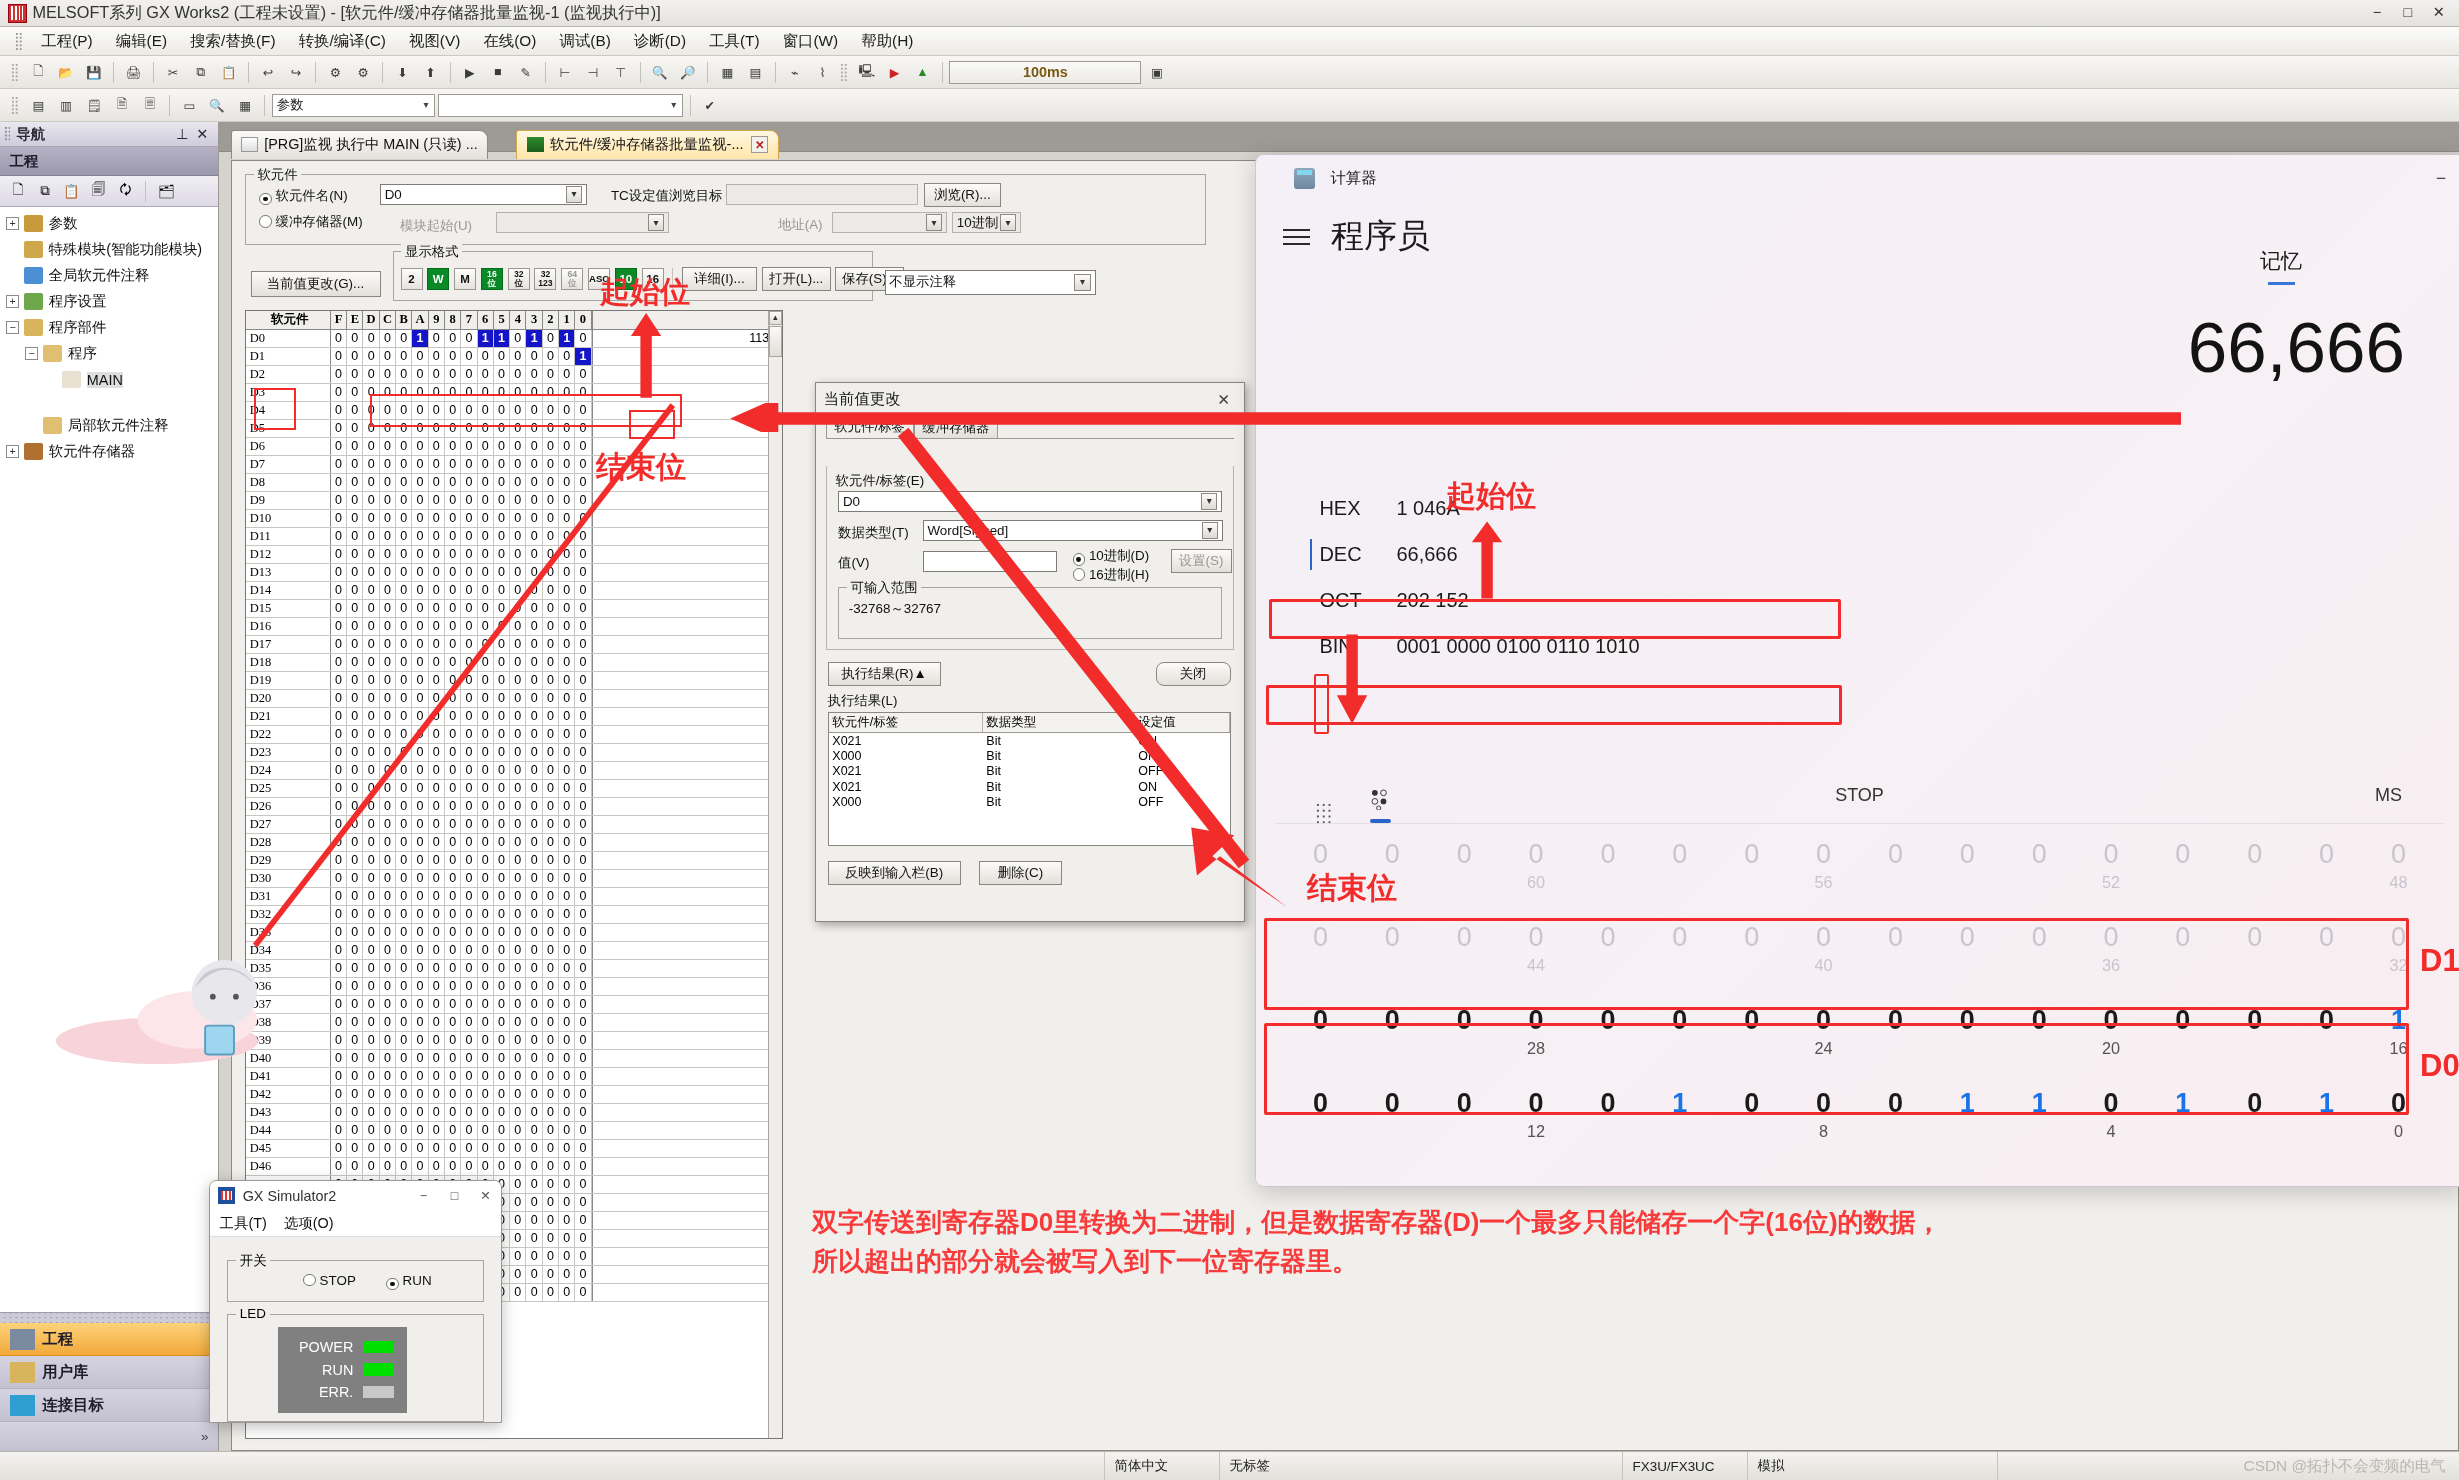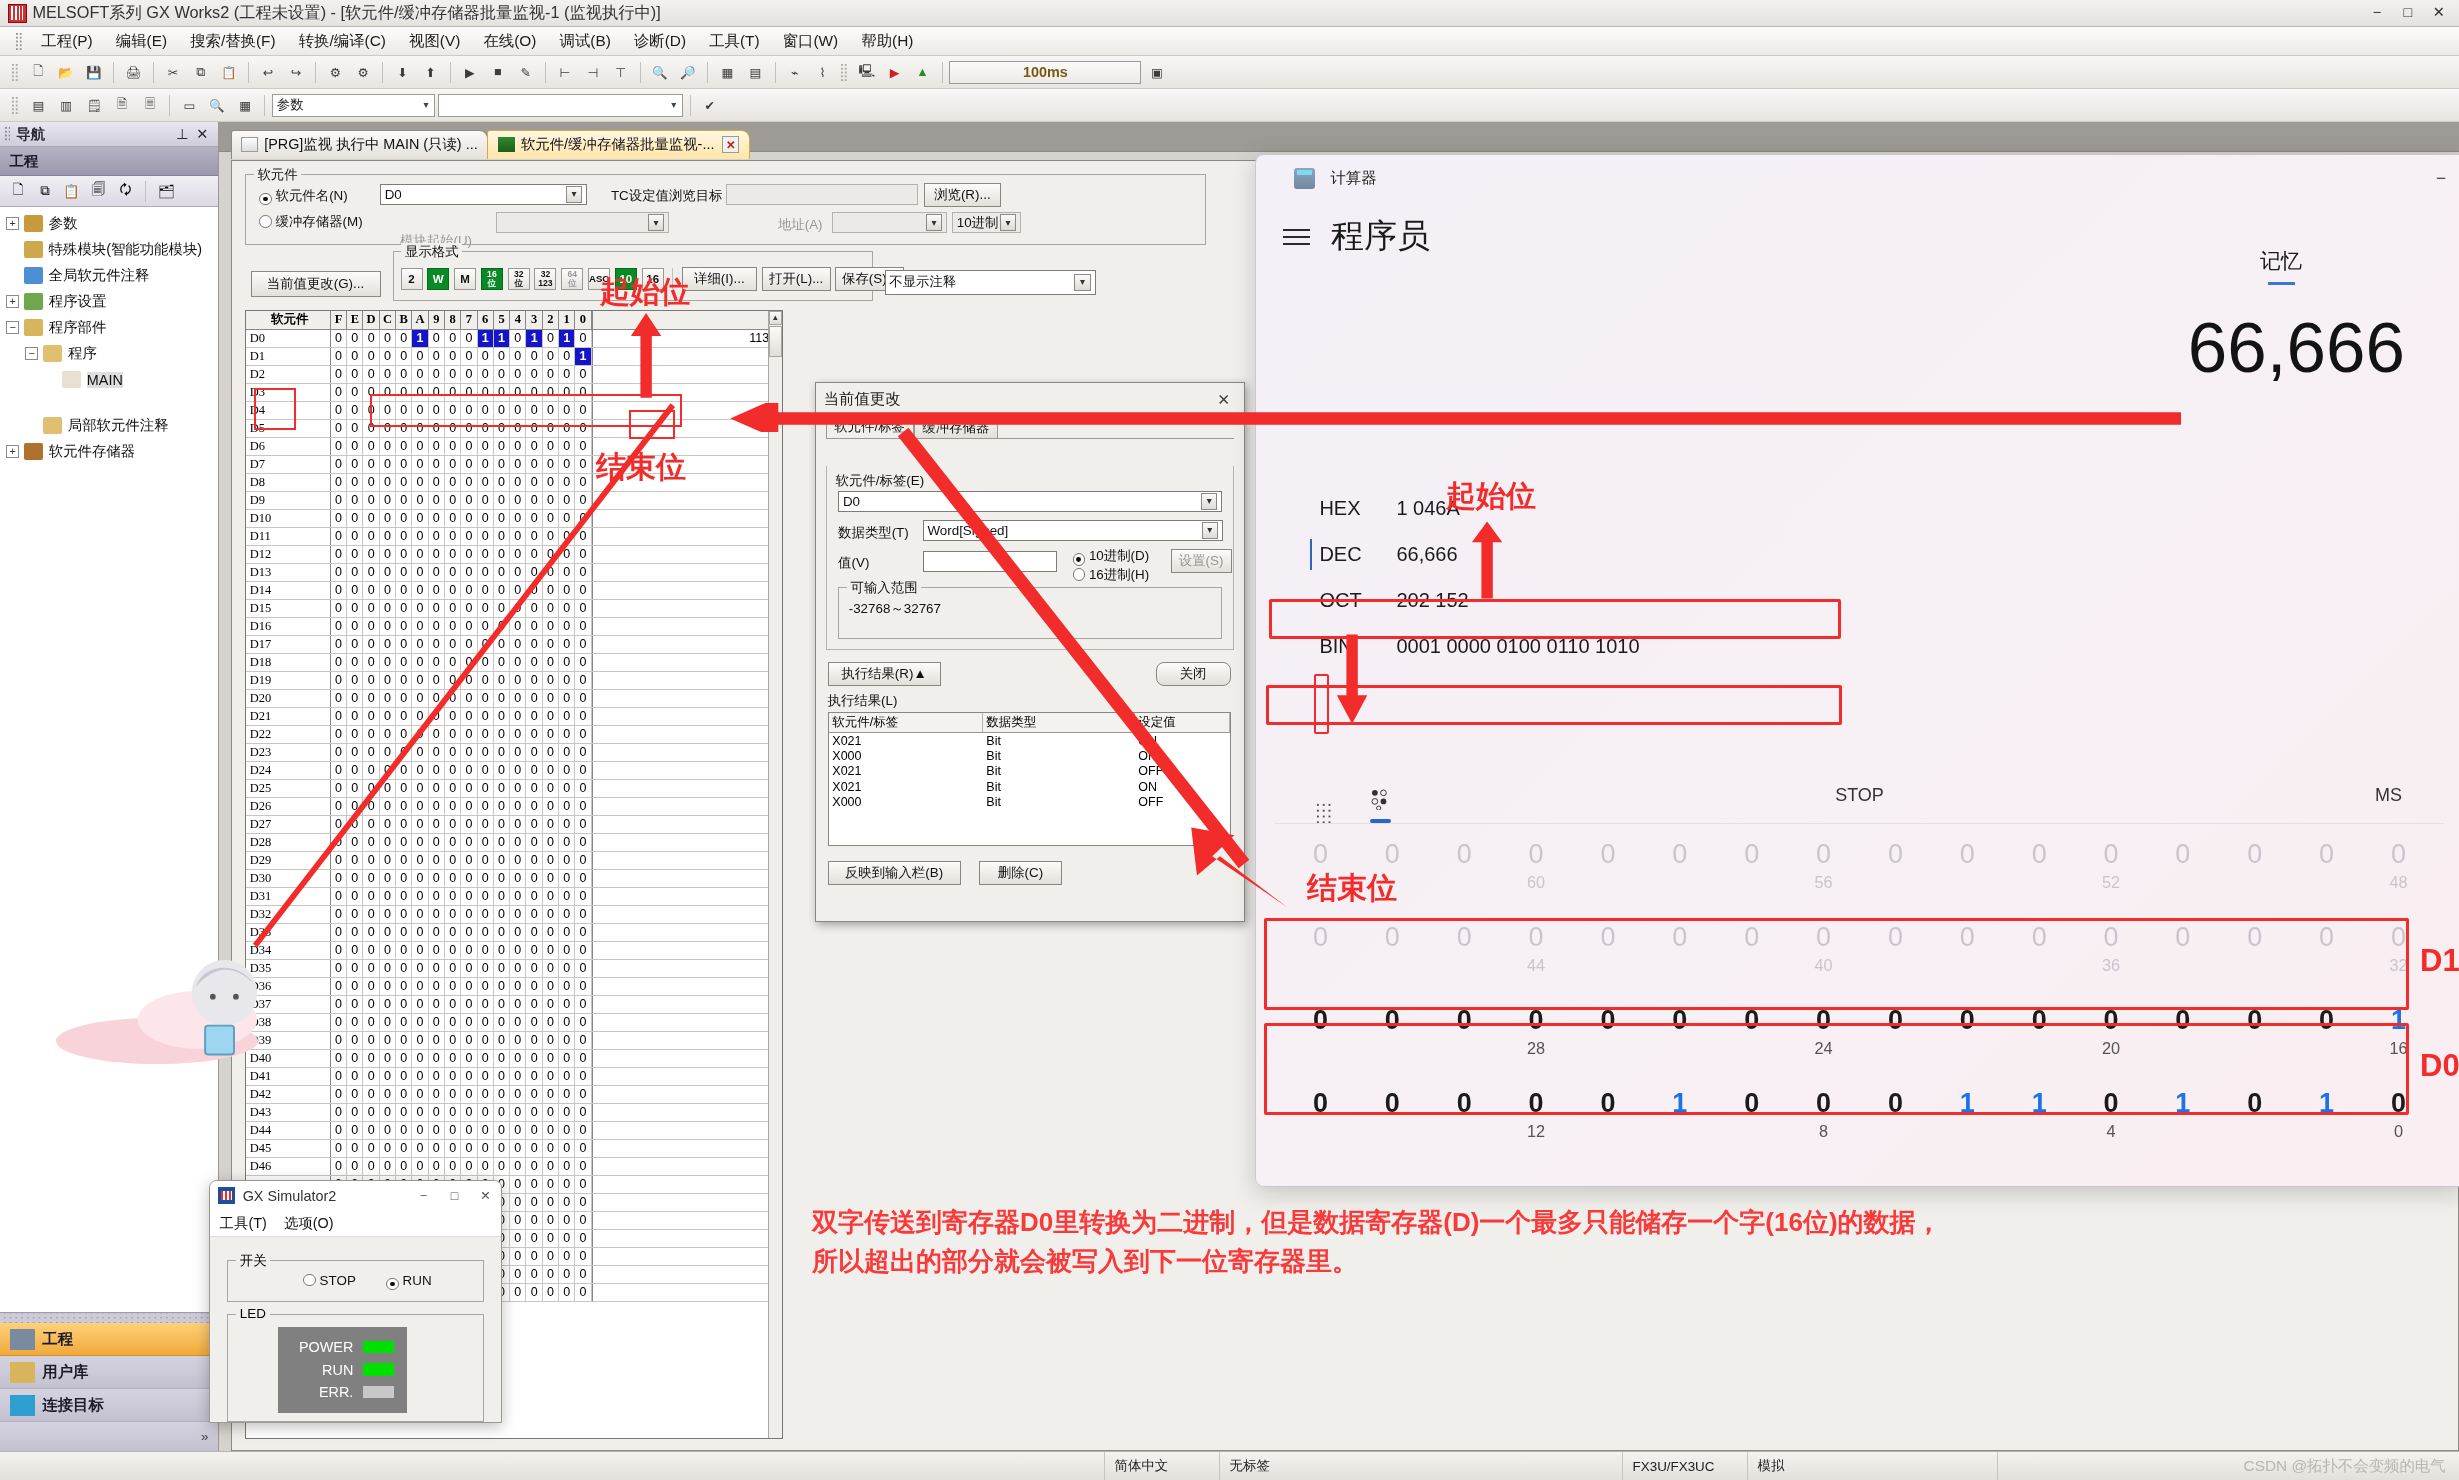--- a/index.html
+++ b/index.html
@@ -96,21 +96,21 @@
   .nav-item.active{background:linear-gradient(#fdd27a,#f2a93b);border-color:#d28f24;}
   .nav-item .ni{width:25px;height:21px;margin-right:7.7px;flex:none;}
   .nav-more{height:29px;display:flex;align-items:center;justify-content:flex-end;
     padding-right:9.6px;font-size:13.4px;color:#444;
     background:linear-gradient(#d6d3e1,#c3c0d0);}
 
   
   .work{flex:1;position:relative;background:#9e9b96;min-width:0;}
 
   
-  .tabs{position:absolute;left:11.5px;top:3.8px;display:flex;align-items:flex-end;height:33px;z-index:5;}
+  .tabs{position:absolute;left:11.5px;top:3.8px;display:flex;align-items:flex-end;height:33px;z-index:5;gap:29px;}
   .tab{height:29px;display:flex;align-items:center;padding:0 9.6px;font-size:14.4px;
     border:1px solid #8d8a85;border-bottom:none;margin-right:-1px;color:#111;
     background:linear-gradient(#fbfaf8,#e4e1db);
     border-radius:2.9px 8.6px 0 0;white-space:nowrap;}
   .tab.active{background:linear-gradient(#fff7e3,#ffe5a8);border-color:#d6a64a;z-index:2;}
   .tab .tico{width:17.3px;height:15.4px;margin-right:5.8px;flex:none;}
   .tab .x{margin-left:7.7px;width:17.3px;height:17.3px;border:1px solid #9c9a95;background:#f3f1ec;
     display:flex;align-items:center;justify-content:center;font-size:11.5px;color:#b42020;font-weight:bold;}
 
   .mdi{position:absolute;left:0;right:0;top:29px;bottom:0;background:#d6d3ce;
@@ -472,21 +472,21 @@
               <span>D0</span>
               <span class="dd">▼</span>
             </div>
             <span style="position:absolute;left:365px;top:11.5px;" class="fld-lbl">TC设定值浏览目标</span>
             <div class="inp dim" style="position:absolute;left:480px;top:8.6px;width:192px;"></div>
             <div class="btn" style="position:absolute;left:678px;top:7.7px;width:77px;">浏览(R)...</div>
 
             <label style="position:absolute;left:13.4px;top:38px;" class="fld-lbl">
               <span class="radio"></span><span>缓冲存储器(M)</span>
             </label>
-            <span style="position:absolute;left:154px;top:57px;" class="fld-lbl dim">模块起始(U)</span>
+            <span style="position:absolute;left:154px;top:42px;" class="fld-lbl dim">模块起始(U)</span>
             <div class="inp dim" style="position:absolute;left:250px;top:37px;width:173px;">
               <span class="dd">▼</span>
             </div>
             <span style="position:absolute;left:532px;top:41px;" class="fld-lbl dim">地址(A)</span>
             <div class="inp dim" style="position:absolute;left:586px;top:37px;width:115px;">
               <span class="dd">▼</span>
             </div>
             <div class="inp dim" style="position:absolute;left:706px;top:37px;width:69px;">
               <span>10进制</span>
               <span class="dd">▼</span>

